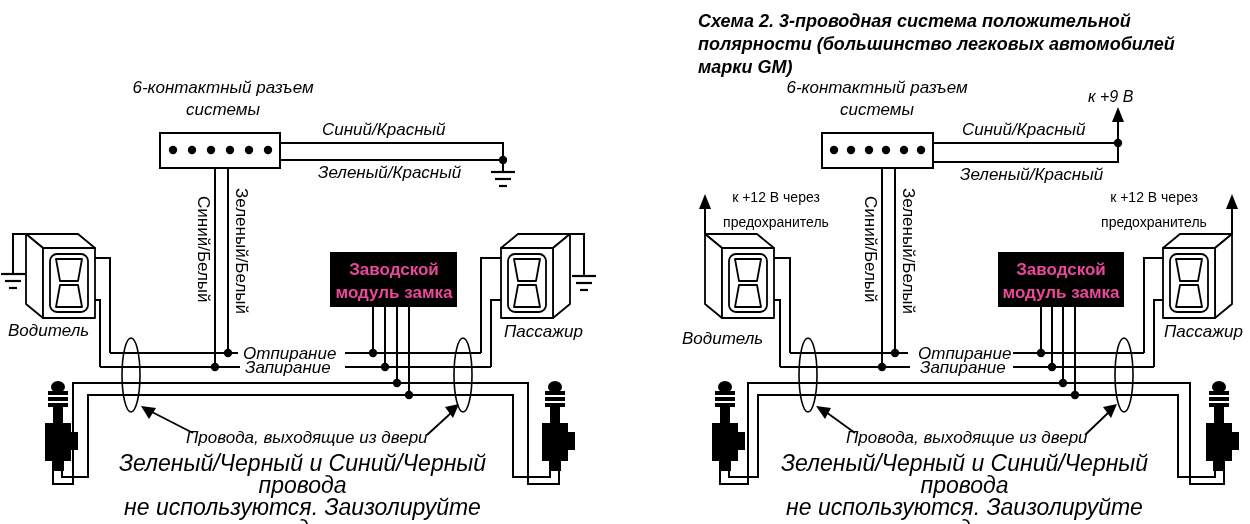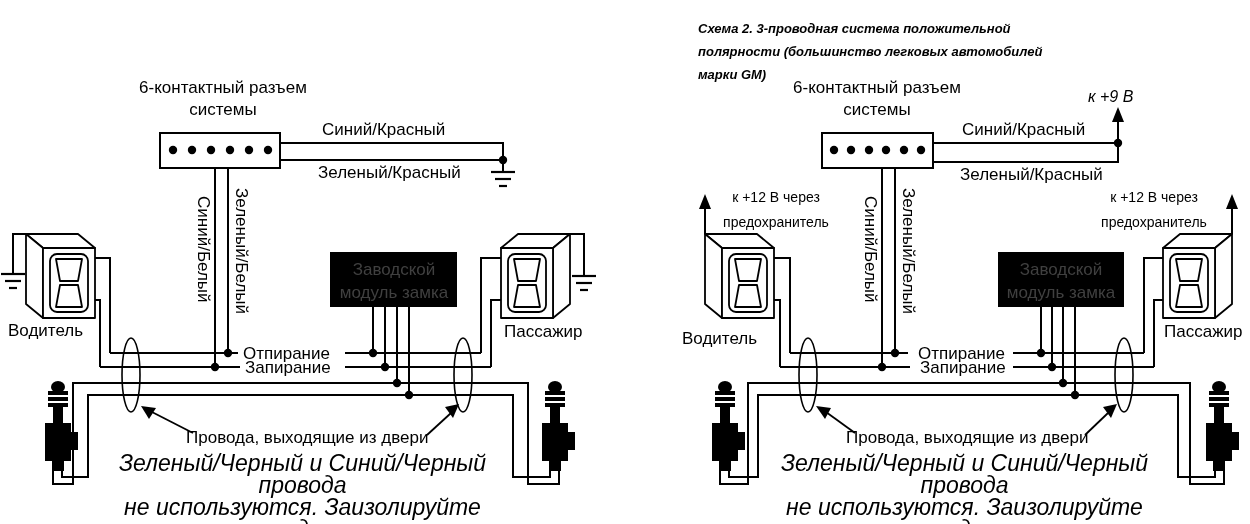--- a/index.html
+++ b/index.html
@@ -1,25 +1,25 @@
 <!DOCTYPE html>
 <html><head>
 <meta charset="utf-8">
 <style>
   html,body{margin:0;padding:0;background:#fff;}
   .stage{position:relative;width:1250px;height:524px;background:#ffffff;
          font-family:"Liberation Sans",sans-serif;color:#000;overflow:hidden;}
   .stage svg{position:absolute;left:0;top:0;}
   .txt{position:absolute;white-space:pre-line;}
   .title{font-weight:bold;font-style:italic;font-size:17.5px;line-height:22px;}
-  .lbl{font-size:17px;line-height:20px;white-space:nowrap;}
+  .lbl{font-size:17px;line-height:20px;white-space:nowrap;font-style:italic;}
   .ctr{text-align:center;}
   .blk{white-space:pre-line;}
   .rot{transform:rotate(90deg);transform-origin:0 0;white-space:nowrap;font-size:17px;}
-  .mod{color:#404040;font-size:17px;line-height:23px;font-weight:normal;}
+  .mod{color:#ec4899;font-size:17px;line-height:23px;font-weight:bold;}
   .ital{font-style:italic;}
   .fuse{font-size:14px;line-height:25px;}
   .note{font-style:italic;font-size:23px;line-height:22px;}
 </style>
 </head>
 <body>
 
 <div class="stage">
 
   <svg width="1250" height="524" viewBox="0 0 1250 524">
@@ -216,21 +216,21 @@
 модуль замка</div>
   <div class="txt lbl" style="left:243px;top:344px;">Отпирание</div>
   <div class="txt lbl" style="left:245px;top:358px;">Запирание</div>
   <div class="txt lbl" style="left:8px;top:321px;">Водитель</div>
   <div class="txt lbl" style="left:504px;top:322px;">Пассажир</div>
   <div class="txt lbl" style="left:186px;top:428px;">Провода, выходящие из двери</div>
   <div class="txt note ctr blk" style="left:110px;top:452px;width:385px;">Зеленый/Черный и Синий/Черный провода
 не используются. Заизолируйте их отдельно
 друг от друга</div>
 
-  <div class="txt title blk" style="left:698px;top:17px;width:540px;font-size:13px;line-height:23px;">Схема 2. 3-проводная система положительной
+  <div class="txt title blk" style="left:698px;top:10px;width:540px;font-size:18px;line-height:23px;">Схема 2. 3-проводная система положительной
 полярности (большинство легковых автомобилей
 марки GM)</div>
   <div class="txt lbl ctr blk" style="left:772px;top:77px;width:210px;line-height:22px;">6-контактный разъем
 системы</div>
   <div class="txt lbl ital" style="left:1088px;top:87px;font-size:16px;">к +9 В</div>
   <div class="txt lbl" style="left:962px;top:120px;">Синий/Красный</div>
   <div class="txt lbl" style="left:960px;top:165px;">Зеленый/Красный</div>
   <div class="txt fuse ctr blk" style="left:700px;top:185px;width:152px;">к +12 В через
 предохранитель</div>
   <div class="txt fuse ctr blk" style="left:1080px;top:185px;width:148px;">к +12 В через

